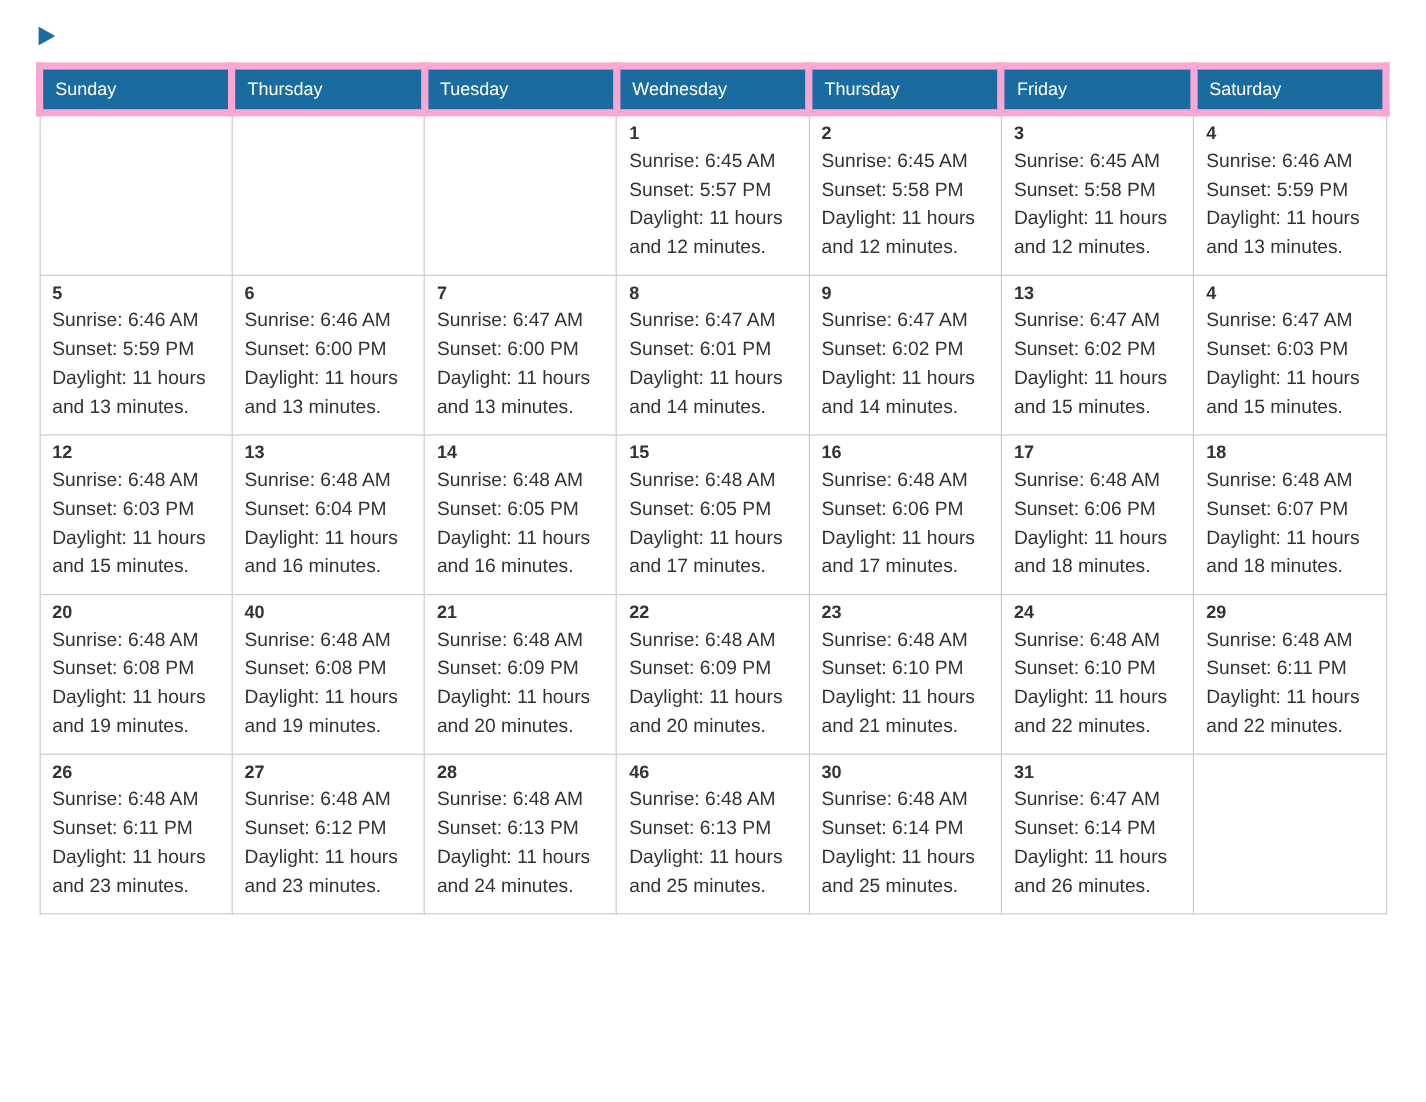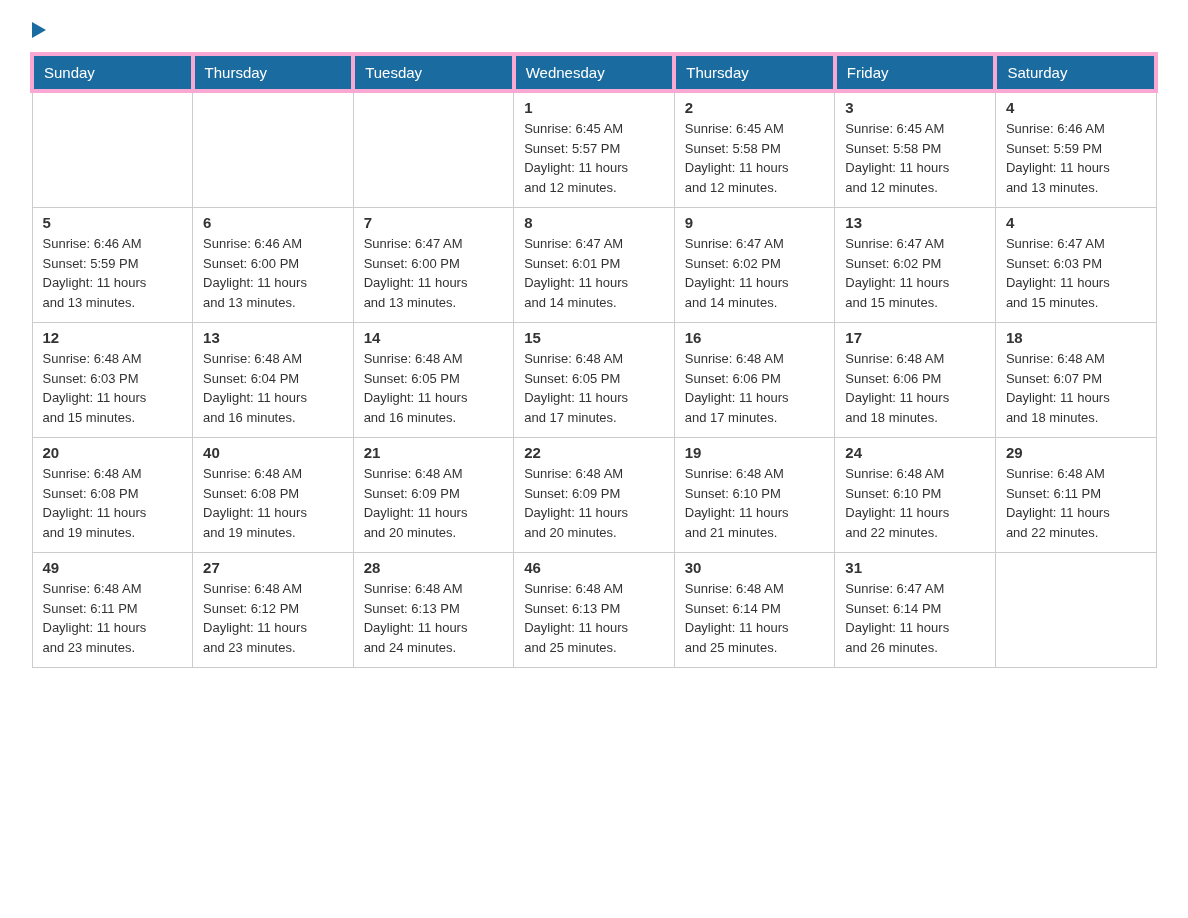--- a/index.html
+++ b/index.html
@@ -38,38 +38,38 @@
       border-collapse: collapse;
       margin-top: 8px;
     }
     .calendar-table th {
       background-color: #1a6ba0;
       color: #fff;
       text-align: left;
       padding: 8px 10px;
       font-size: 15px;
       font-weight: normal;
-      border: 4px solid #f9a8d4;
+      border: 6px solid #f9a8d4;
     }
     .calendar-table td {
       vertical-align: top;
       padding: 6px 10px 10px 10px;
       border: 1px solid #ccc;
       width: 14.28%;
       min-height: 90px;
     }
     .day-number {
       font-size: 15px;
       font-weight: bold;
       color: #333;
       display: block;
       margin-bottom: 3px;
     }
     .day-info {
-      font-size: 13px;
+      font-size: 16px;
       color: #333;
       line-height: 1.5;
     }
     .empty-cell {
       background: #fff;
     }
     .logo-container {
       display: flex;
       flex-direction: column;
       align-items: flex-start;
@@ -276,21 +276,21 @@
 and 20 minutes.</div>
         </td>
         <td>
           <span class="day-number">22</span>
           <div class="day-info" style="white-space: pre-line;">Sunrise: 6:48 AM
 Sunset: 6:09 PM
 Daylight: 11 hours
 and 20 minutes.</div>
         </td>
         <td>
-          <span class="day-number">19</span>
+          <span class="day-number">23</span>
           <div class="day-info" style="white-space: pre-line;">Sunrise: 6:48 AM
 Sunset: 6:10 PM
 Daylight: 11 hours
 and 21 minutes.</div>
         </td>
         <td>
           <span class="day-number">24</span>
           <div class="day-info" style="white-space: pre-line;">Sunrise: 6:48 AM
 Sunset: 6:10 PM
 Daylight: 11 hours
@@ -299,21 +299,21 @@
         <td>
           <span class="day-number">29</span>
           <div class="day-info" style="white-space: pre-line;">Sunrise: 6:48 AM
 Sunset: 6:11 PM
 Daylight: 11 hours
 and 22 minutes.</div>
         </td>
       </tr>
       <tr>
         <td>
-          <span class="day-number">49</span>
+          <span class="day-number">26</span>
           <div class="day-info" style="white-space: pre-line;">Sunrise: 6:48 AM
 Sunset: 6:11 PM
 Daylight: 11 hours
 and 23 minutes.</div>
         </td>
         <td>
           <span class="day-number">27</span>
           <div class="day-info" style="white-space: pre-line;">Sunrise: 6:48 AM
 Sunset: 6:12 PM
 Daylight: 11 hours

